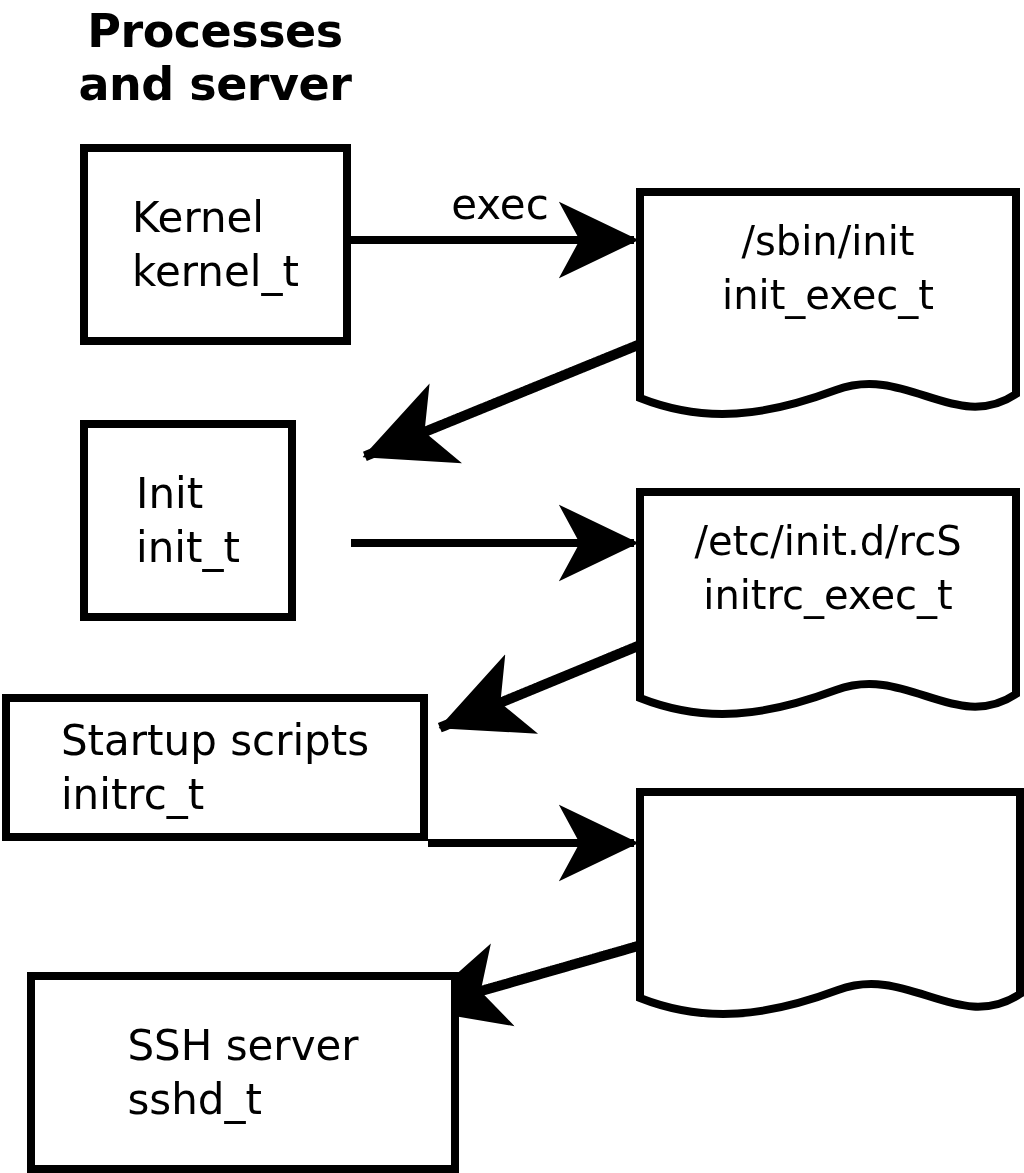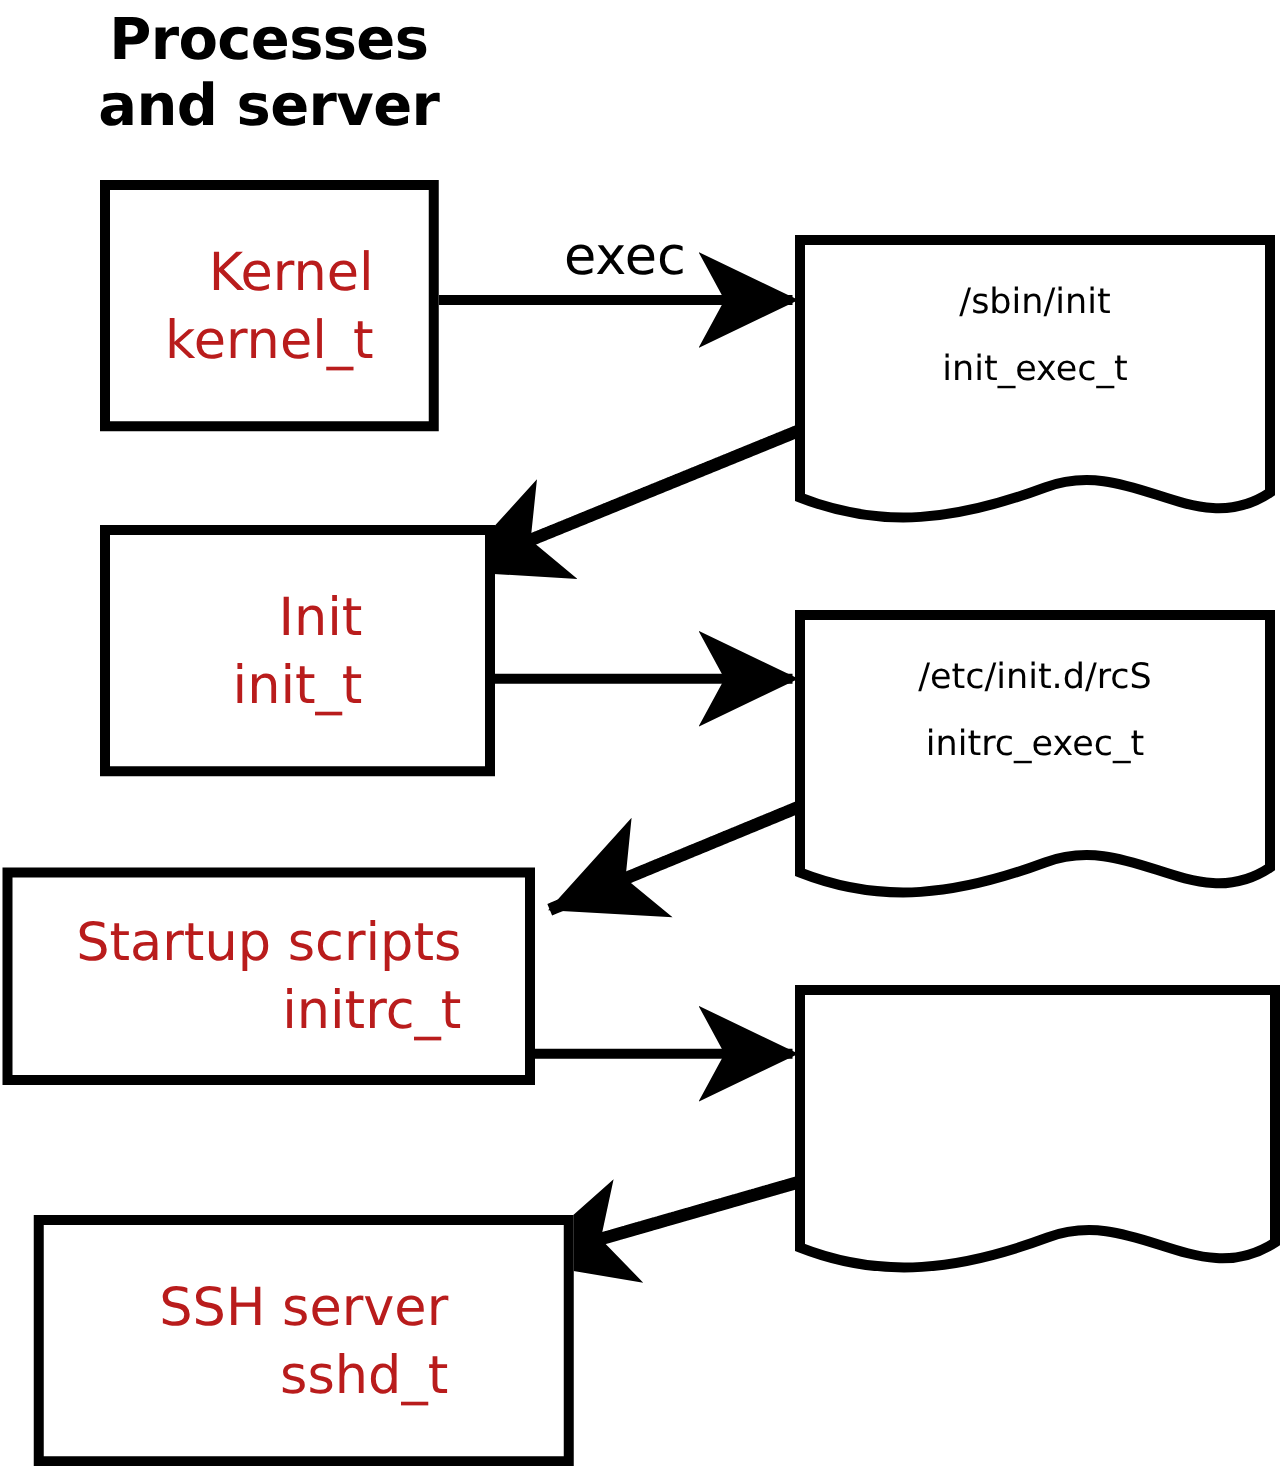--- a/index.html
+++ b/index.html
@@ -48,48 +48,48 @@
     background: #ffffff;
     display: flex;
     align-items: center;
     justify-content: center;
   }
   .proc-label {
     font-family: "DejaVu Sans", sans-serif;
     font-weight: normal;
     font-size: 42px;
     line-height: 54px;
-    color: #b91c1c;
-    text-align: right;
+    color: #000000;
+    text-align: left;
     white-space: pre-line;
   }
 
   #box-kernel  { left: 80px;  top: 144px;  width: 271px; height: 201px; }
-  #box-init    { left: 80px;  top: 420px;  width: 316px; height: 201px; }
-  #box-initrc  { left: 2px;   top: 694px;  width: 426px; height: 174px; }
+  #box-init    { left: 80px;  top: 420px;  width: 216px; height: 201px; }
+  #box-initrc  { left: 2px;   top: 694px;  width: 426px; height: 147px; }
   #box-sshd    { left: 27px;  top: 972px;  width: 432px; height: 201px; }
 
   
   .doc-shape {
     position: absolute;
   }
   .doc-shape svg {
     display: block;
     position: absolute;
     left: 0;
     top: 0;
   }
   .doc-label {
     position: absolute;
     left: 0;
     width: 100%;
     top: 26px;
     font-family: "DejaVu Sans", sans-serif;
     font-weight: normal;
-    font-size: 28px;
+    font-size: 40px;
     line-height: 54px;
     color: #000000;
     text-align: center;
     white-space: pre-line;
     pointer-events: none;
   }
 
   #doc-init   { left: 636px; top: 188px; width: 384px; height: 240px; }
   #doc-initrc { left: 636px; top: 488px; width: 384px; height: 240px; }
   #doc-sshd   { left: 636px; top: 788px; width: 388px; height: 240px; }

